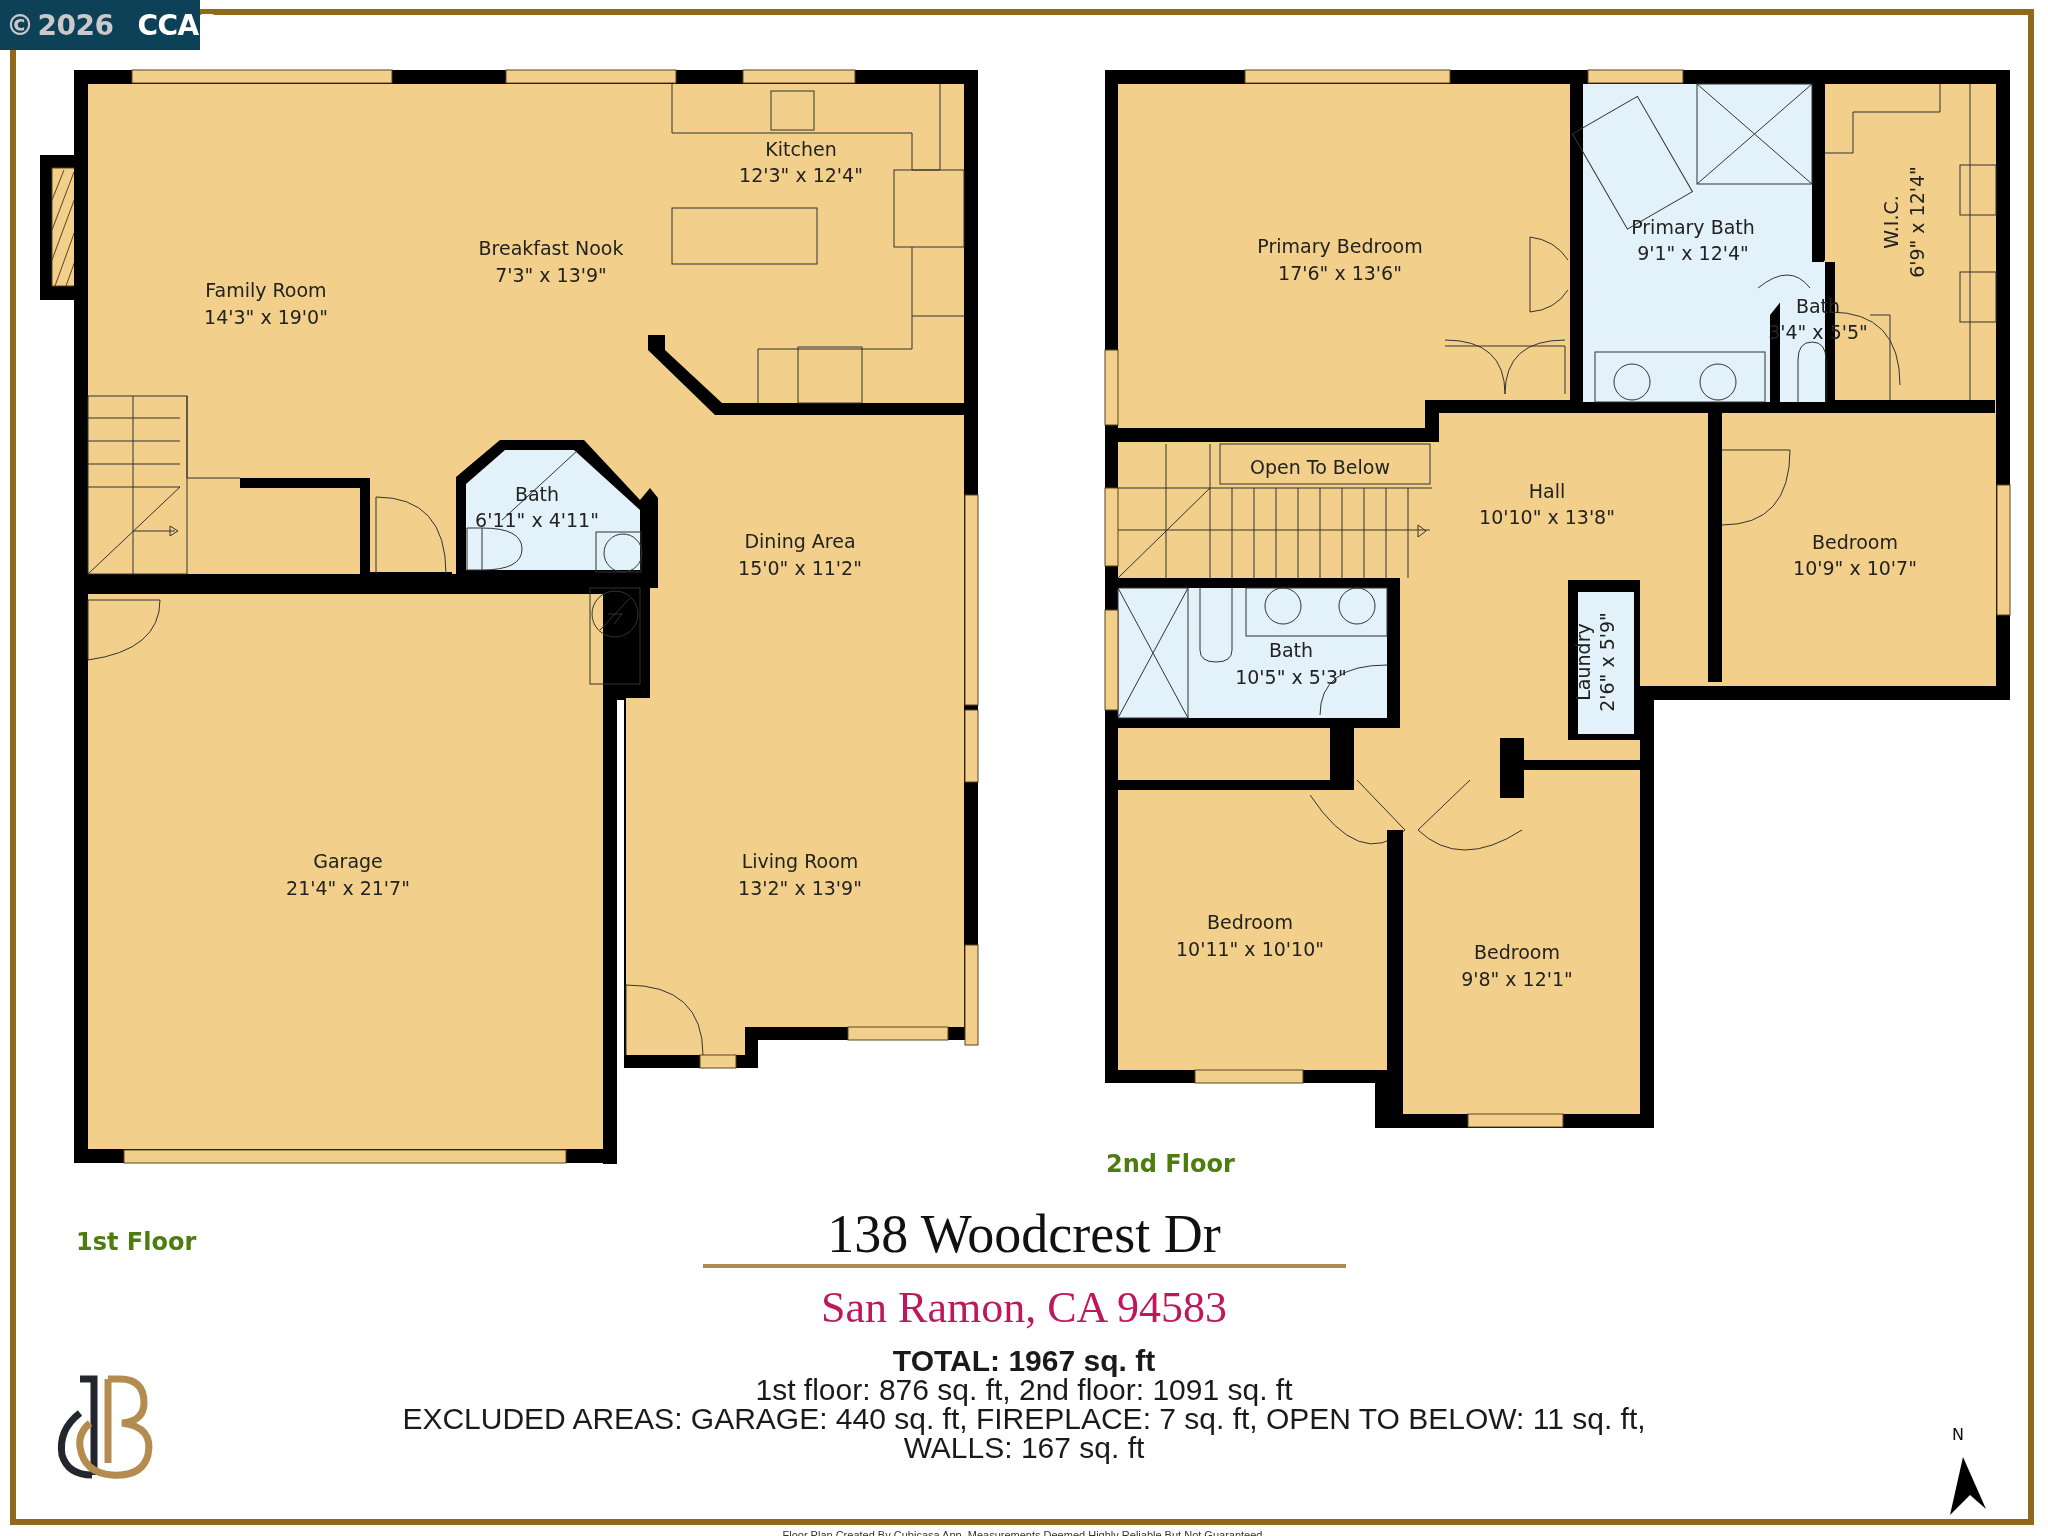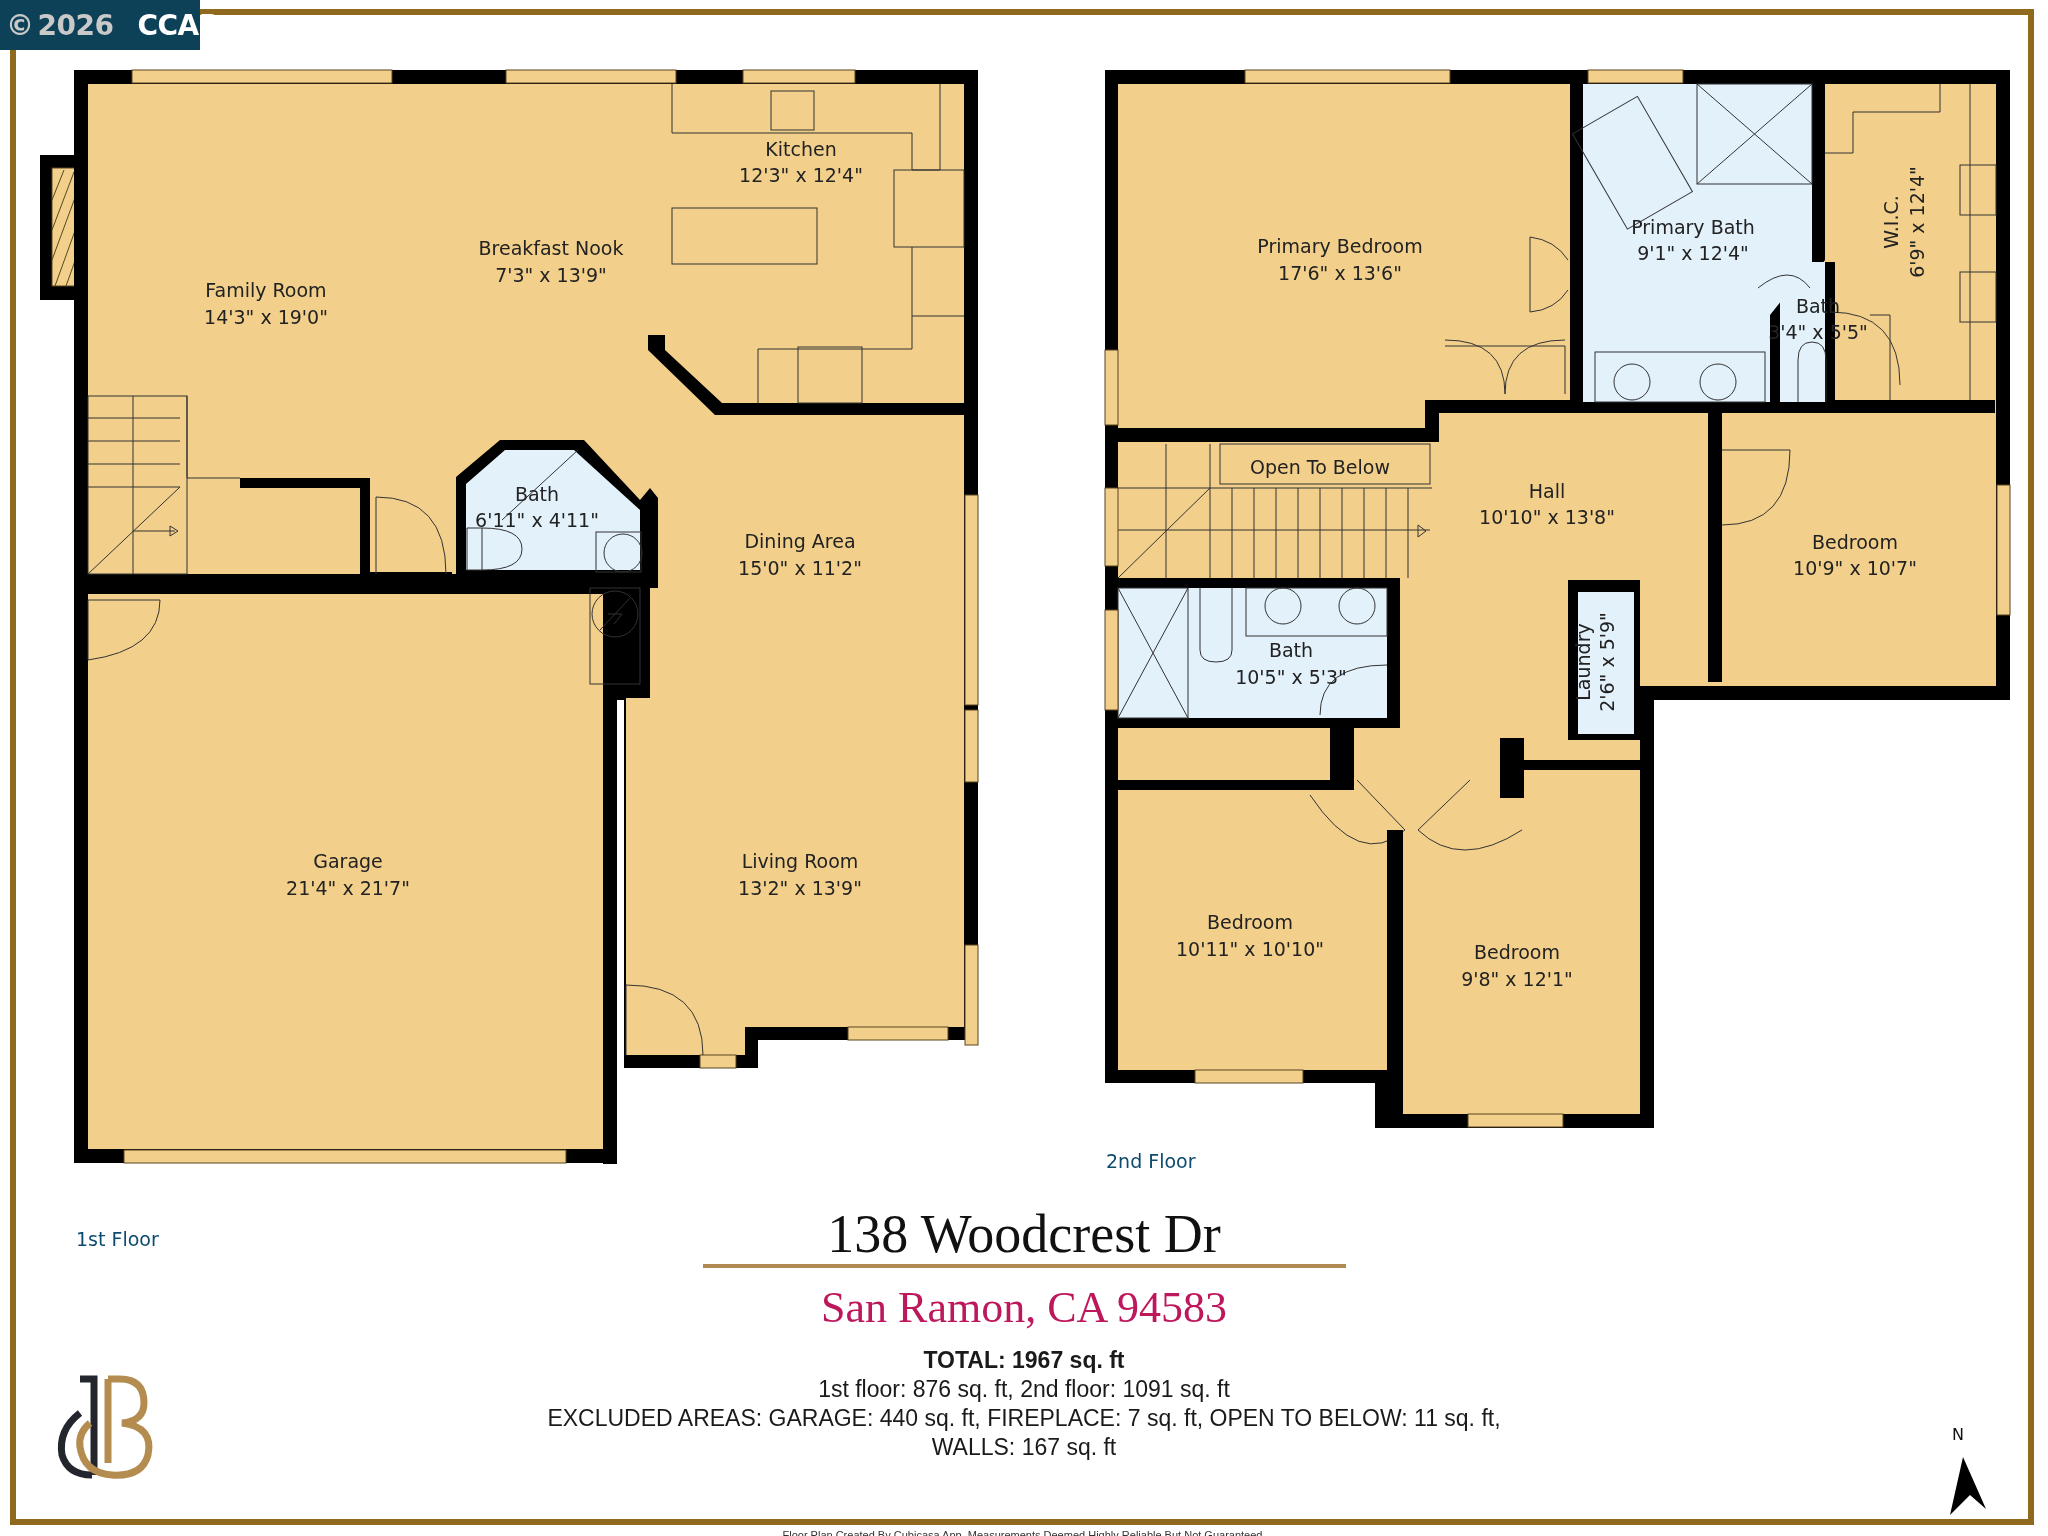--- a/index.html
+++ b/index.html
@@ -4,26 +4,26 @@
 <style>
   html, body { margin: 0; padding: 0; background: #ffffff; }
   body { width: 2048px; height: 1536px; position: relative; overflow: hidden; font-family: "DejaVu Sans", sans-serif; }
   .frame { position: absolute; left: 10px; top: 9px; width: 2024px; height: 1516px; border: 6px solid #8f6a1e; box-sizing: border-box; }
   .copyright { position: absolute; left: 0; top: 0; width: 200px; height: 50px; background: #0d4158; color: #ffffff; display: flex; align-items: center; padding-left: 6px; font-family: "DejaVu Sans", sans-serif; font-size: 28px; font-weight: bold; letter-spacing: -0.5px; box-sizing: border-box; }
   .copyright .yr { color: #c9c9c9; margin-right: 24px; }
   svg.plan { position: absolute; left: 0; top: 0; width: 2048px; height: 1536px; }
   svg.plan text { font-family: "DejaVu Sans", sans-serif; fill: #222; }
   .room-name { font-size: 19px; }
   .room-dim { font-size: 19px; }
-  .floor-label { position: absolute; font-size: 19px; color: #0c4a6e; }
+  .floor-label { position: absolute; font-size: 24px; color: #4d7c0f; font-weight: bold; }
   .title-block { position: absolute; left: 0; width: 2048px; text-align: center; }
   .addr1 { top: 1203px; font-family: "Liberation Serif", serif; font-size: 54px; color: #111; }
   .addr-rule { position: absolute; left: 703px; top: 1264px; width: 643px; height: 4px; background: #b08a52; }
   .addr2 { top: 1282px; font-family: "Liberation Serif", serif; font-size: 44px; color: #be185d; }
-  .totals { top: 1346px; font-size: 23px; line-height: 29px; color: #1a1a1a; font-family: "Liberation Sans", sans-serif; }
+  .totals { top: 1346px; font-size: 30px; line-height: 29px; color: #1a1a1a; font-family: "Liberation Sans", sans-serif; }
   .totals .t-bold { font-weight: bold; }
   .disclaimer { top: 1485px; font-size: 11px; color: #333; font-family: "Liberation Sans", sans-serif; margin-top: 44px; }
   .logo { position: absolute; left: 50px; top: 1375px; width: 110px; height: 110px; }
   .north { position: absolute; left: 1938px; top: 1425px; width: 60px; height: 90px; }
   .north-label { position: absolute; left: 1952px; top: 1425px; font-size: 16px; color: #111; }
 </style>
 </head>
 <body>
 
 <div class="frame"></div>

